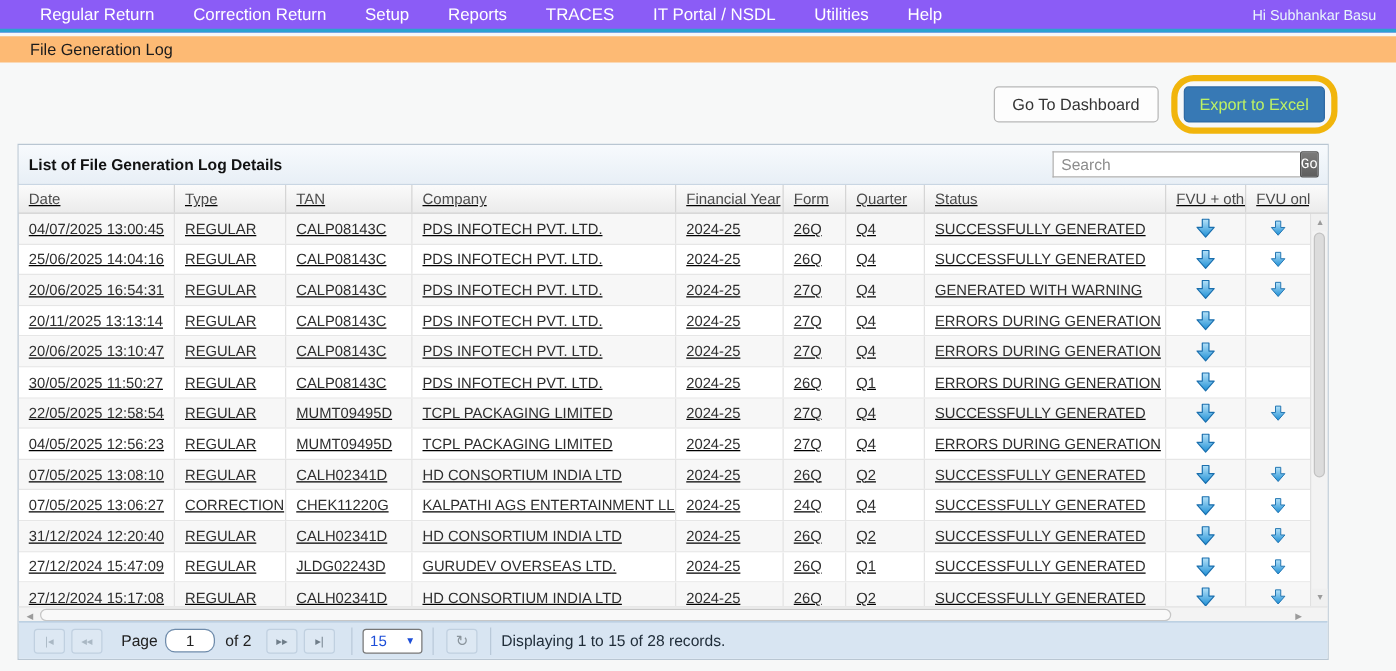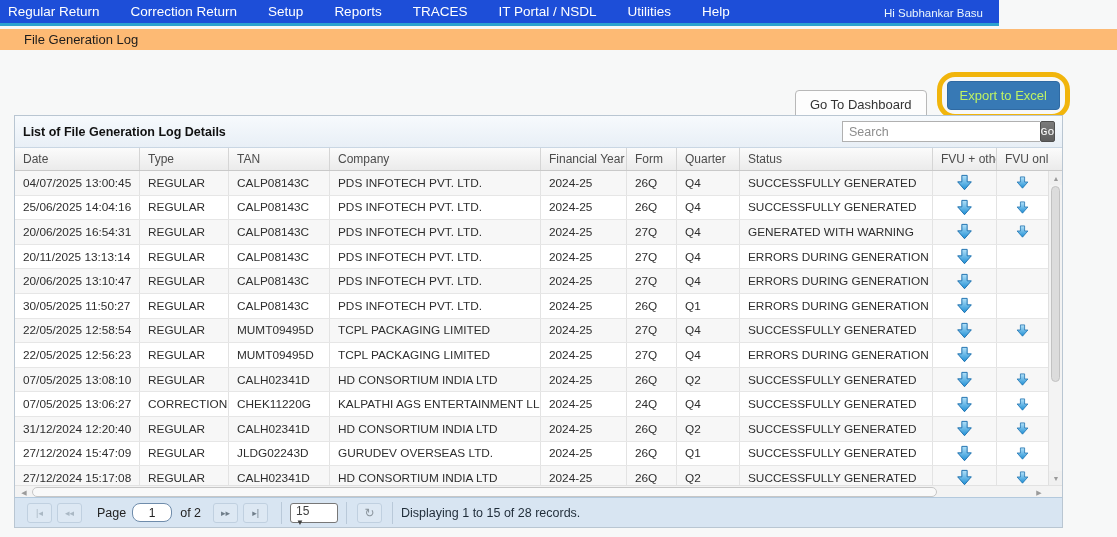--- a/index.html
+++ b/index.html
@@ -1,33 +1,33 @@
 <!DOCTYPE html>
 <html><head>
 <meta charset="utf-8">
 <style>
   * { margin:0; padding:0; box-sizing:border-box; }
   html,body { width:1117px; height:537px; overflow:hidden;
     font-family:"Liberation Sans", sans-serif; background:#f7f8f8; }
 
   
-  .navbar { position:absolute; left:0; top:0; width:999px; height:26px;
-    background:#1d4ed8; border-bottom:3px solid #2da2cf;
-    display:flex; align-items:center; padding-left:8px; }
+  .navbar { position:absolute; left:0; top:0; width:1117px; height:26px;
+    background:#8b5cf6; border-bottom:3px solid #2da2cf;
+    display:flex; align-items:center; padding-left:32px; }
   .nav-item { color:#ffffff; font-size:13.5px; margin-right:31px; white-space:nowrap; cursor:pointer; }
   .nav-user { position:absolute; right:16px; top:0; height:26px; display:flex; align-items:center;
     color:#eaf6fc; font-size:11.5px; }
 
   
   .crumbbar { position:absolute; left:0; top:29px; width:1117px; height:21px;
     background:#fdba74; display:flex; align-items:center; padding-left:24px; }
   .crumb { font-size:13px; color:#1c1c1c; }
 
   
-  .actions { position:absolute; right:47px; top:72px; display:flex; align-items:flex-end; }
+  .actions { position:absolute; right:47px; top:60px; display:flex; align-items:center; }
   .btn-dashboard { background:#fdfdfd; border:1px solid #b8b8b8; border-radius:4px;
     color:#333; font-size:13px; padding:6px 14px; cursor:pointer; }
   .hl-ring { margin-left:10px; border:5px solid #f1b50c; border-radius:18px; padding:4px 5px; }
   .btn-export { background:#3779b5; border:1px solid #2f6aa3; border-radius:4px;
     color:#bef264; font-size:13px; padding:6px 12px; cursor:pointer; }
 
   
   .panel { position:absolute; left:14px; top:115px; width:1049px; height:413px;
     background:#ffffff; border:1px solid #b9c6d2; }
   .panel-titlebar { position:relative; height:32px;
@@ -37,21 +37,21 @@
   .searchwrap { position:absolute; right:7px; top:5px; display:flex; }
   .search-input { width:198px; height:21px; border:1px solid #b0b0b0; border-right:none;
     padding:0 6px; font-size:12.5px; color:#333; outline:none; }
   .search-input::placeholder { color:#8d8d8d; }
   .btn-go { width:15px; height:21px; background:linear-gradient(#7b7b7b,#5e5e5e);
     border:1px solid #4f4f4f; border-radius:2px; color:#fff; font-size:11.5px;
     display:flex; align-items:center; justify-content:center; cursor:pointer;font-family:Liberation Mono, monospace; }
 
   
   .grid-head, .grid-row { display:grid;
-    grid-template-columns:125px 89px 101px 211px 86px 50px 63px 193px 64px 1fr; }
+    grid-template-columns:125px 89px 101px 211px 86px 50px 63px 193px 64px 1fr;text-decoration:underline; }
   .grid-head { height:23px; background:linear-gradient(#fbfbfb,#ebebeb);
     border-bottom:1px solid #c9c9c9; width:1033px; }
   .hcell { font-size:12px; color:#4c4c4c; display:flex; align-items:center;
     padding-left:8px; border-right:1px solid #d5d5d5; white-space:nowrap; overflow:hidden; }
   .hcell:last-child { border-right:none; }
   .head-strip { position:relative; }
   .head-spacer { position:absolute; right:0; top:0; width:14px; height:23px;
     background:linear-gradient(#fbfbfb,#ebebeb); border-bottom:1px solid #c9c9c9; }
 
   .body-viewport { position:relative; height:314px; overflow:hidden; width:1047px; }
@@ -91,22 +91,22 @@
     border-radius:3px; display:flex; align-items:center; justify-content:center;
     font-size:9px; margin-right:5px; cursor:pointer; }
   .pg-btn.disabled { color:#aab8c4; }
   .pg-btn.enabled { color:#6f7d89; }
   .pg-label { font-size:12.5px; color:#222; margin:0 6px 0 10px; }
   .pg-input { width:40px; height:19px; border:1px solid #6f8cab; border-radius:8px;
     text-align:center; font-size:12px; color:#222; background:#fff; outline:none; }
   .pg-of { font-size:12.5px; color:#222; margin:0 12px 0 8px; }
   .pg-sep { width:1px; height:22px; background:#b9c9d9; margin:0 8px; }
   .pg-select { width:48px; height:20px; background:#fff; border:1px solid #777;
-    border-radius:3px; display:flex; justify-content:space-between;
-    padding:0 5px; font-size:12px; color:#404040; cursor:pointer;flex-direction:column; }
+    border-radius:3px; display:flex; align-items:center; justify-content:space-between;
+    padding:0 5px; font-size:12px; color:#1d4ed8; cursor:pointer; }
   .pg-select .caret { font-size:8px; }
   .pg-refresh { width:25px; height:20px; background:#dde8f3; border:1px solid #c0d0e0;
     border-radius:3px; display:flex; align-items:center; justify-content:center;
     font-size:12px; color:#8a949c; cursor:pointer; margin:0 2px; }
   .pg-summary { font-size:12.5px; color:#1f2c38; }
 </style>
 </head>
 <body>
 
 <svg width="0" height="0" style="position:absolute">
@@ -313,21 +313,21 @@
           </div>
           <div class="cell dl">
             <span class="dl-icon">
               <svg width="15" height="15" viewBox="0 0 20 20">
      <path d="M7.2 2.5 h5.6 v6.8 h4.4 L10 17.6 L2.8 9.3 h4.4 Z" fill="url(#agrad)" stroke="#1a6fae" stroke-width="1" stroke-linejoin="round"></path>
    </svg>
             </span>
           </div>
         </div>
         <div class="grid-row even">
-          <div class="cell">22/05/2025 12:56:23</div>
+          <div class="cell">04/05/2025 12:56:23</div>
           <div class="cell">REGULAR</div>
           <div class="cell">MUMT09495D</div>
           <div class="cell">TCPL PACKAGING LIMITED</div>
           <div class="cell">2024-25</div>
           <div class="cell">27Q</div>
           <div class="cell">Q4</div>
           <div class="cell">ERRORS DURING GENERATION</div>
           <div class="cell dl">
             <span class="dl-icon">
               <svg width="19" height="19" viewBox="0 0 20 20">

